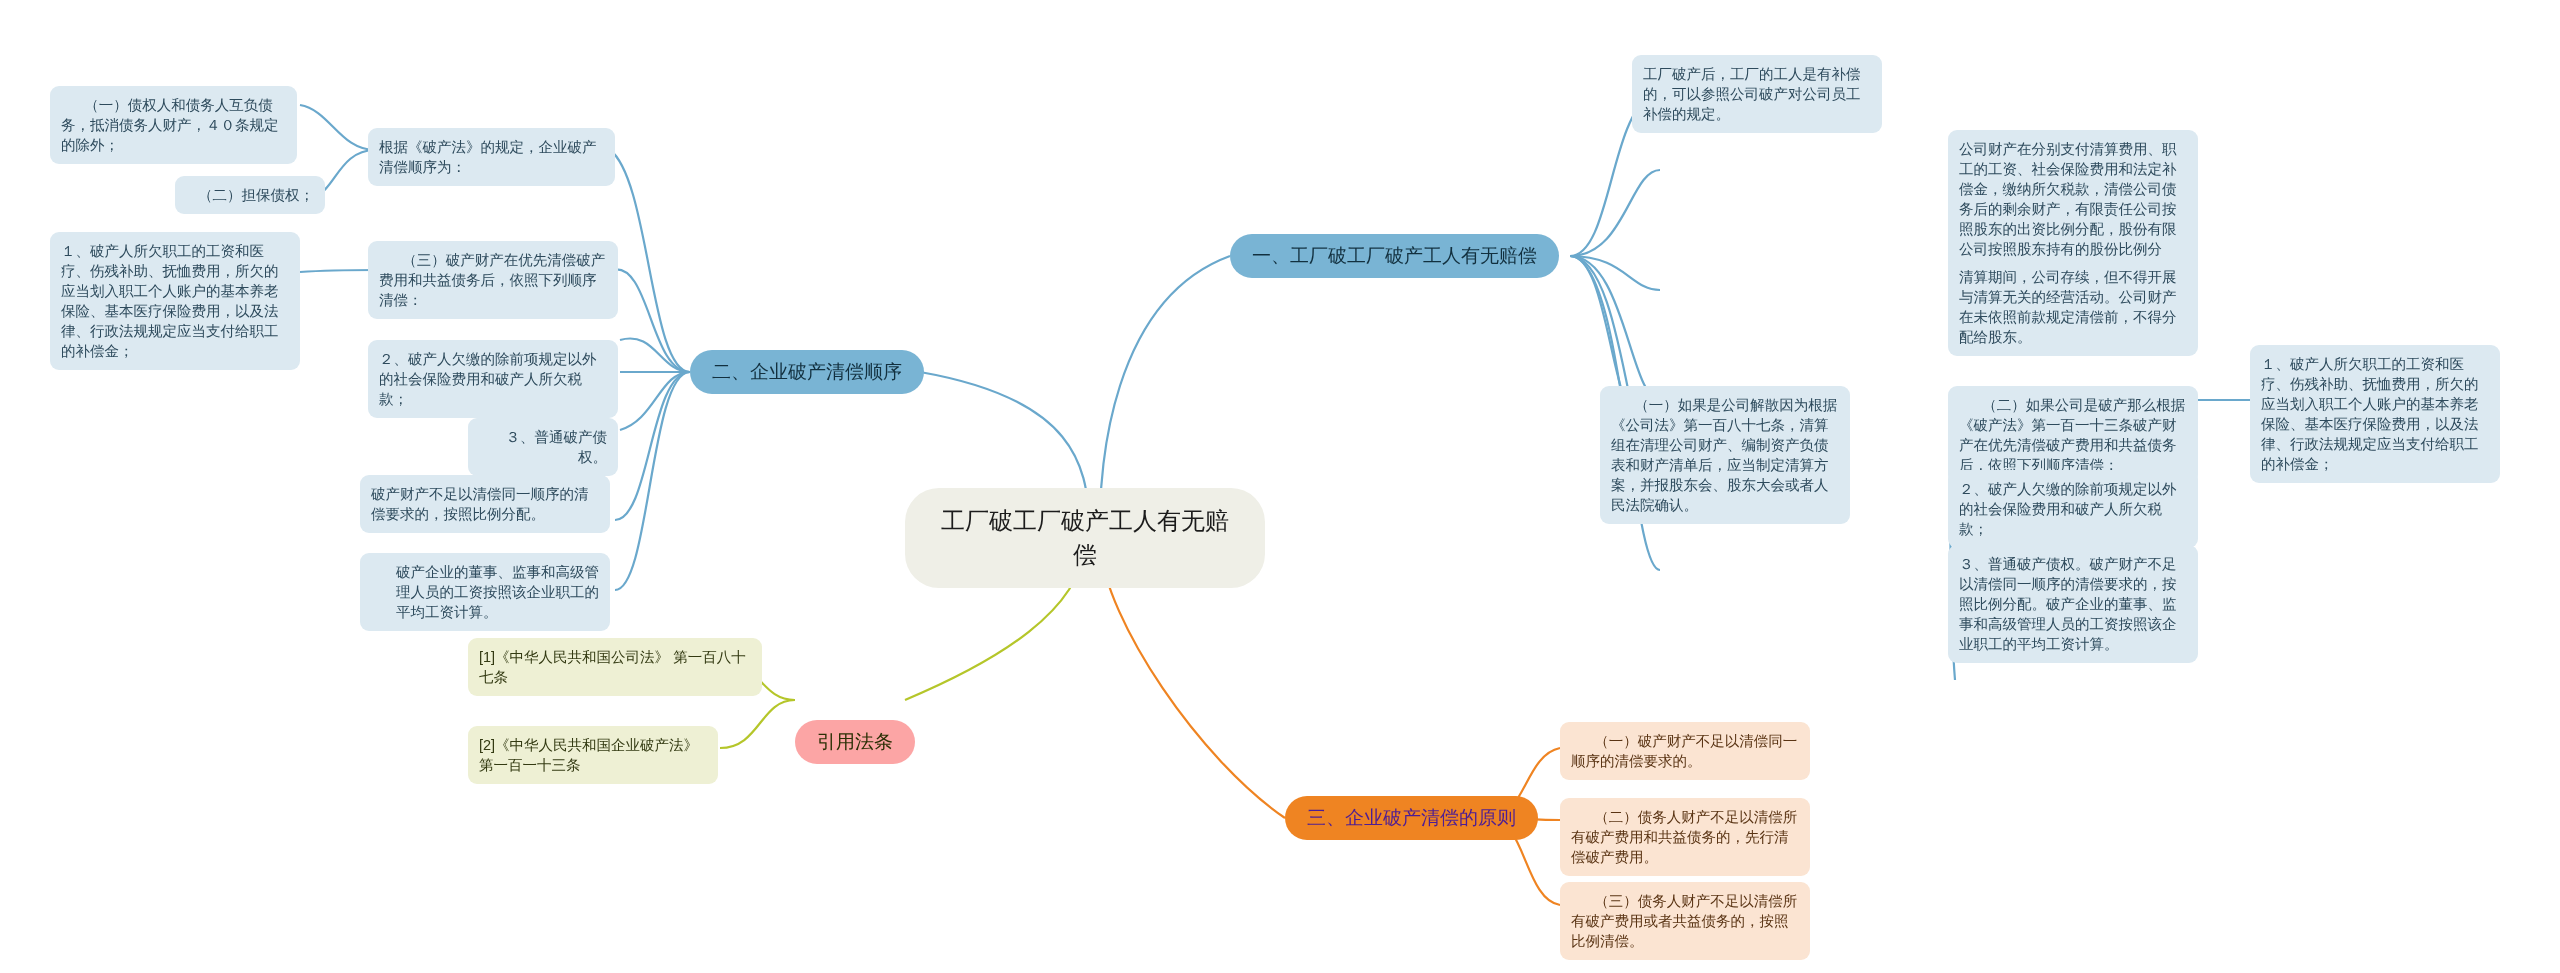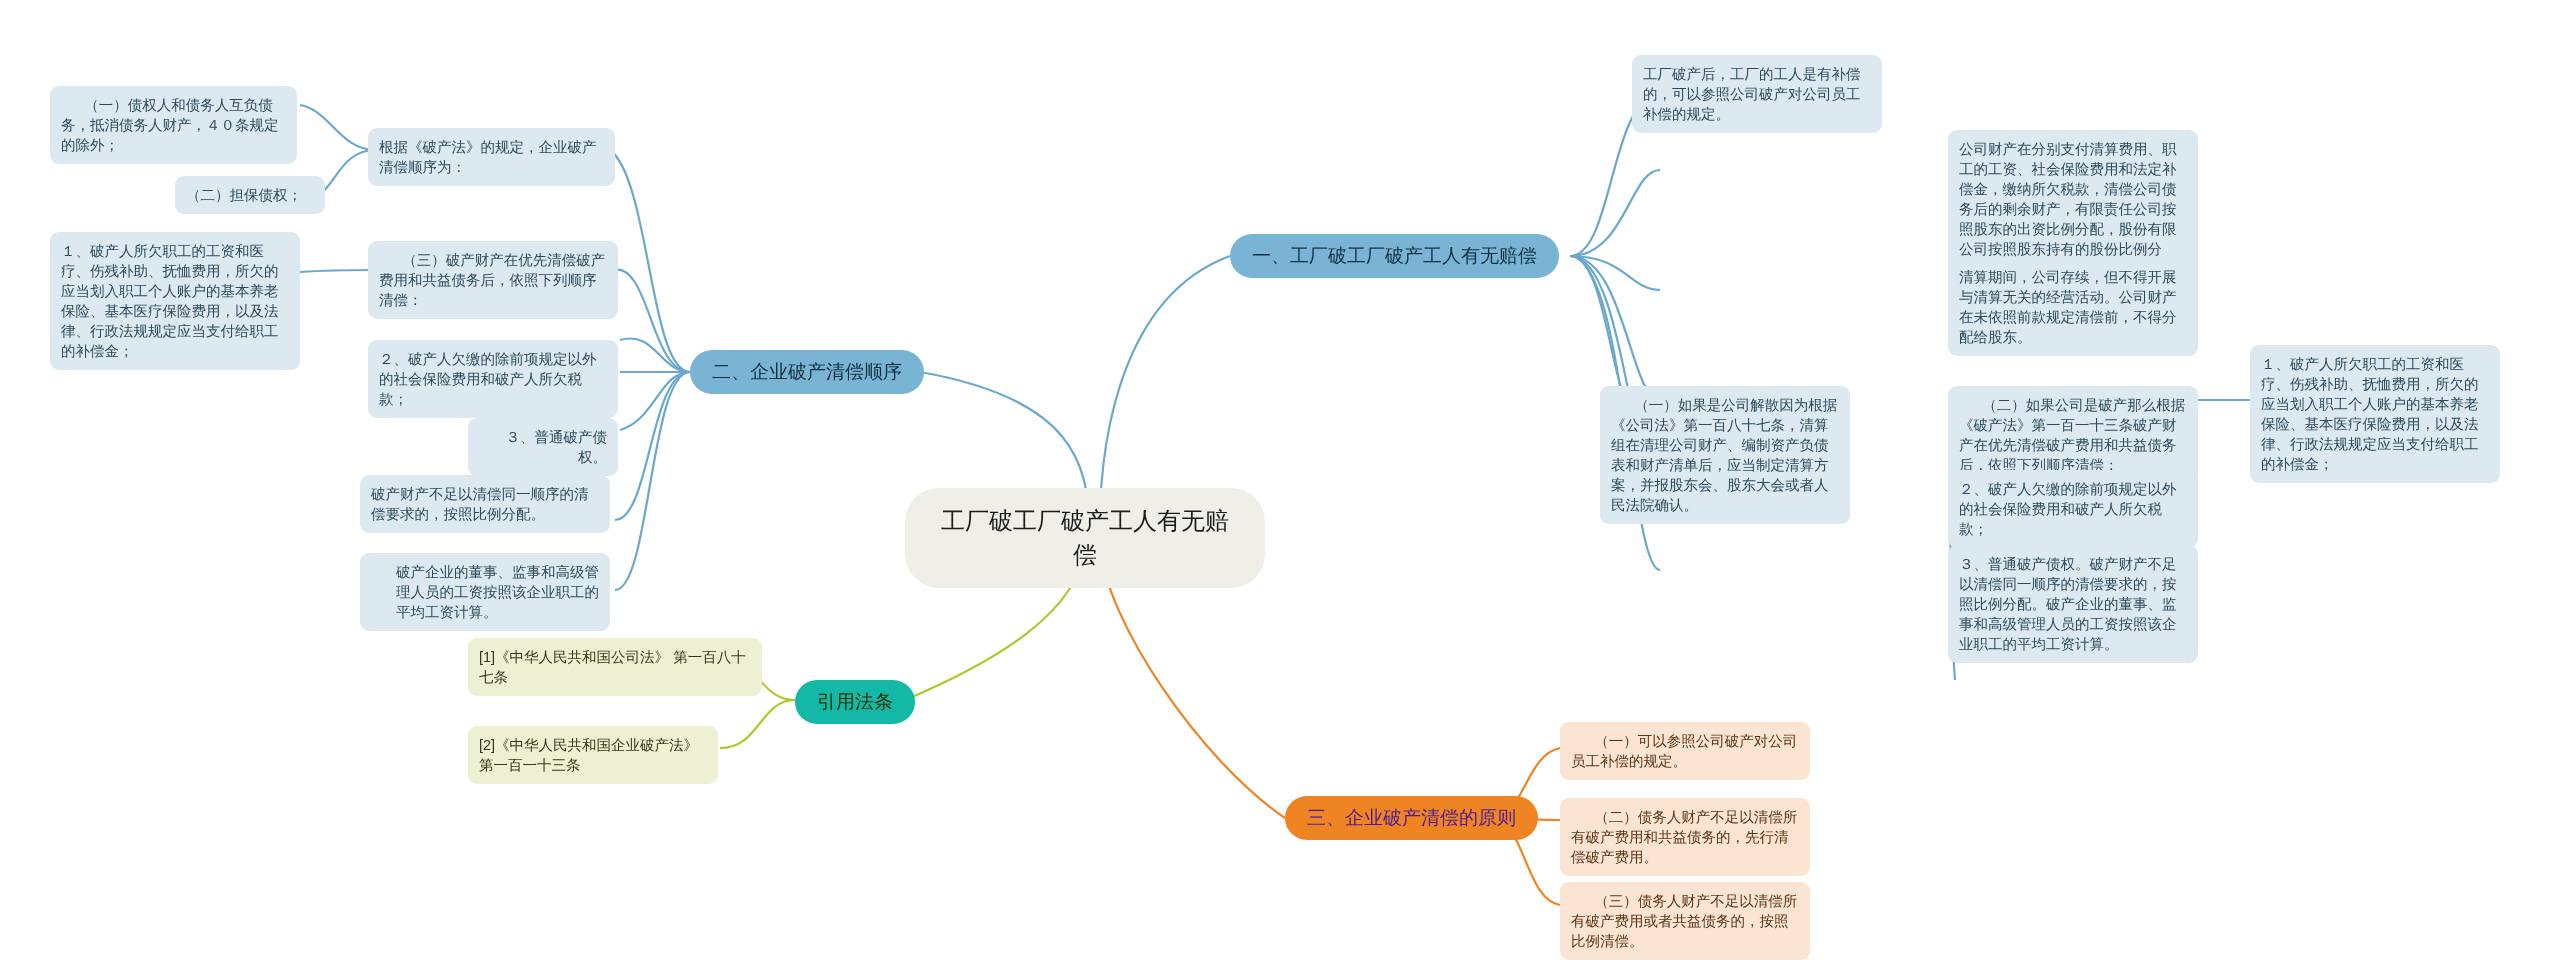--- a/index.html
+++ b/index.html
@@ -15,21 +15,21 @@
     color:#1c1c1c;font-size:24px;line-height:34px;
     text-align:center;padding:16px 26px;
   }
 
   
   .pill{
     border-radius:22px;color:#15303f;font-size:19px;line-height:24px;
     padding:10px 22px;white-space:nowrap;text-align:center;
   }
   .pill.blue{background:#79b4d4;color:#12303f;}
-  .pill.green{background:#14b8a6;color:#2a2f05;}
+  .pill.green{background:#fca5a5;color:#2a2f05;margin-top:40px;}
   .pill.orange{background:#ef8422;color:#4c1d95;}
 
   
   .leaf{
     border-radius:9px;font-size:14.5px;line-height:20px;
     padding:9px 11px;box-sizing:border-box;
   }
   .leaf.blue{background:#dce9f1;color:#2d4a5c;}
   .leaf.green{background:#eef0d4;color:#333a12;}
   .leaf.orange{background:#fbe4d2;color:#5a3414;}
@@ -128,21 +128,21 @@
   </div>
 
   <div class="node leaf blue" style="left:368px;top:128px;width:247px;">
     <span>根据《破产法》的规定，企业破产清偿顺序为：</span>
   </div>
 
   <div class="node leaf blue indent" style="left:50px;top:86px;width:247px;">
     <span>（一）债权人和债务人互负债务，抵消债务人财产，４０条规定的除外；</span>
   </div>
 
-  <div class="node leaf blue" style="left:175px;top:176px;width:150px;">
+  <div class="node leaf blue" style="left:175px;top:176px;width:150px;text-align:right;">
     <span>（二）担保债权；</span>
   </div>
 
   <div class="node leaf blue" style="left:50px;top:232px;width:250px;">
     <span>１、破产人所欠职工的工资和医疗、伤残补助、抚恤费用，所欠的应当划入职工个人账户的基本养老保险、基本医疗保险费用，以及法律、行政法规规定应当支付给职工的补偿金；</span>
   </div>
 
   <div class="node leaf blue indent" style="left:368px;top:241px;width:250px;">
     <span>（三）破产财产在优先清偿破产费用和共益债务后，依照下列顺序清偿：</span>
   </div>
@@ -173,21 +173,21 @@
 
   <div class="node leaf green" style="left:468px;top:726px;width:250px;">
     <span>[2]《中华人民共和国企业破产法》 第一百一十三条</span>
   </div>
 
   <div class="node pill orange" style="left:1285px;top:796px;">
     <span>三、企业破产清偿的原则</span>
   </div>
 
   <div class="node leaf orange indent" style="left:1560px;top:722px;width:250px;">
-    <span>（一）可以参照公司破产对公司员工补偿的规定。</span>
+    <span>（一）破产财产不足以清偿同一顺序的清偿要求的。</span>
   </div>
 
   <div class="node leaf orange indent" style="left:1560px;top:798px;width:250px;">
     <span>（二）债务人财产不足以清偿所有破产费用和共益债务的，先行清偿破产费用。</span>
   </div>
 
   <div class="node leaf orange indent" style="left:1560px;top:882px;width:250px;">
     <span>（三）债务人财产不足以清偿所有破产费用或者共益债务的，按照比例清偿。</span>
   </div>
 

